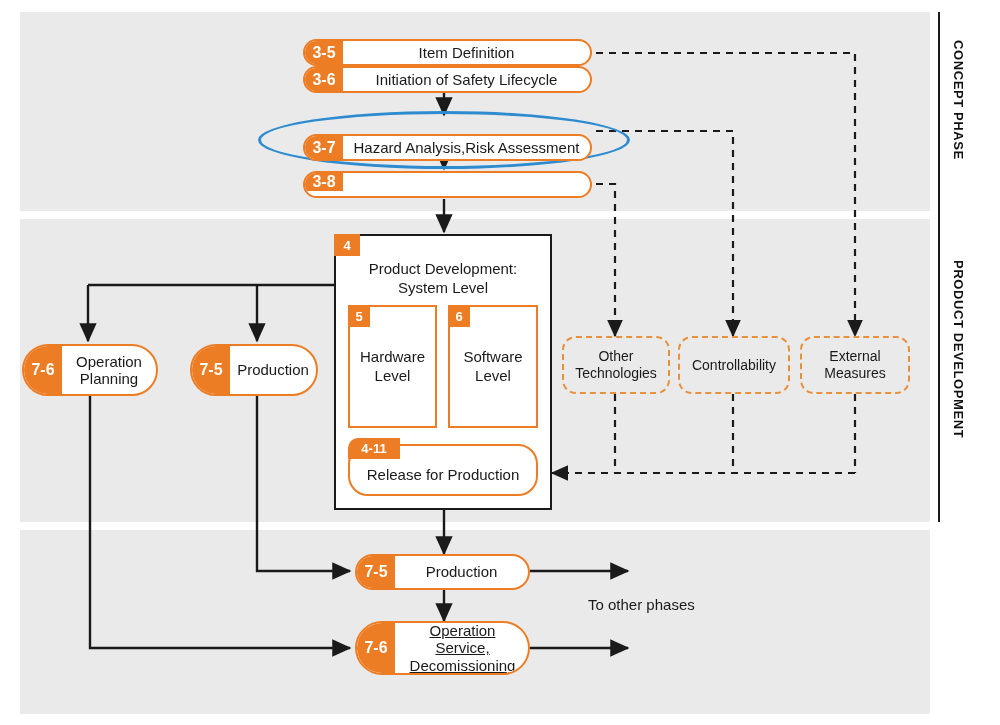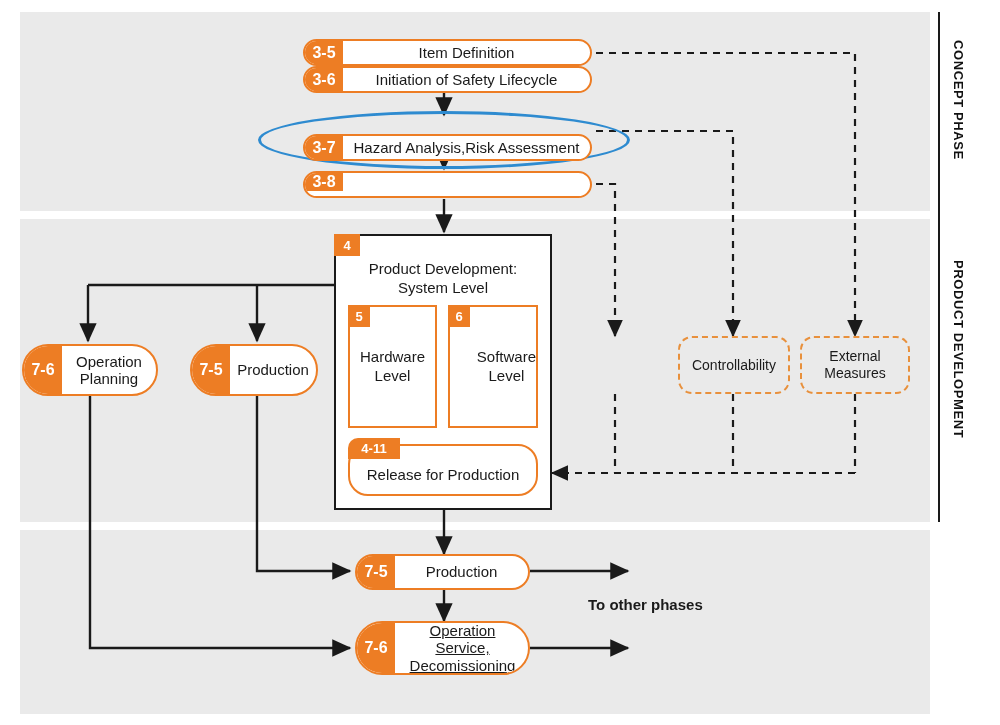--- a/index.html
+++ b/index.html
@@ -214,21 +214,21 @@
 System Level</div>
   </div>
   <div class="ctag" style="left:334px;top:234px;width:26px;height:22px;">4</div>
 
   <div class="cbox orange" style="left:348px;top:305px;width:89px;height:123px;">
     <div class="btext">Hardware
 Level</div>
   </div>
   <div class="ctag" style="left:348px;top:305px;width:22px;height:22px;">5</div>
 
-  <div class="cbox orange" style="left:448px;top:305px;width:90px;height:123px;justify-content:flex-end;">
+  <div class="cbox orange" style="left:448px;top:305px;width:90px;height:123px;">
     <div class="btext">Software
 Level</div>
   </div>
   <div class="ctag" style="left:448px;top:305px;width:22px;height:22px;">6</div>
 
   <div class="cornerpill" style="left:348px;top:444px;width:190px;height:52px;">
     <div class="ctext" style="padding-top:10px;">Release for Production</div>
   </div>
   <div class="ctag" style="left:348px;top:438px;width:52px;height:21px;border-radius:10px 0 0 0;">4-11</div>
 
@@ -236,30 +236,32 @@
     <div class="tag" style="width:38px;">7-6</div>
     <div class="ptext">Operation
 Planning</div>
   </div>
 
   <div class="pill" style="left:190px;top:344px;width:128px;height:52px;">
     <div class="tag" style="width:38px;">7-5</div>
     <div class="ptext">Production</div>
   </div>
 
+  <div class="dbox" style="left:562px;top:336px;width:108px;height:58px;">Other
+Technologies</div>
   <div class="dbox" style="left:800px;top:336px;width:110px;height:58px;">External
 Measures</div>
   <div class="dbox" style="left:678px;top:336px;width:112px;height:58px;">Controllability</div>
 
   <div class="pill" style="left:355px;top:554px;width:175px;height:36px;">
     <div class="tag" style="width:38px;">7-5</div>
     <div class="ptext">Production</div>
   </div>
 
   <div class="pill" style="left:355px;top:621px;width:175px;height:54px;">
     <div class="tag" style="width:38px;">7-6</div>
     <div class="ptext" style="justify-content:flex-start;text-align:center;padding-left:8px;text-decoration:underline;">Operation Service,
 Decomissioning</div>
   </div>
 
-  <div class="ftext" style="left:588px;top:596px;font-weight:bold;">To other phases</div>
+  <div class="ftext" style="left:588px;top:596px;">To other phases</div>
 
 </div>
 
 </body></html>

